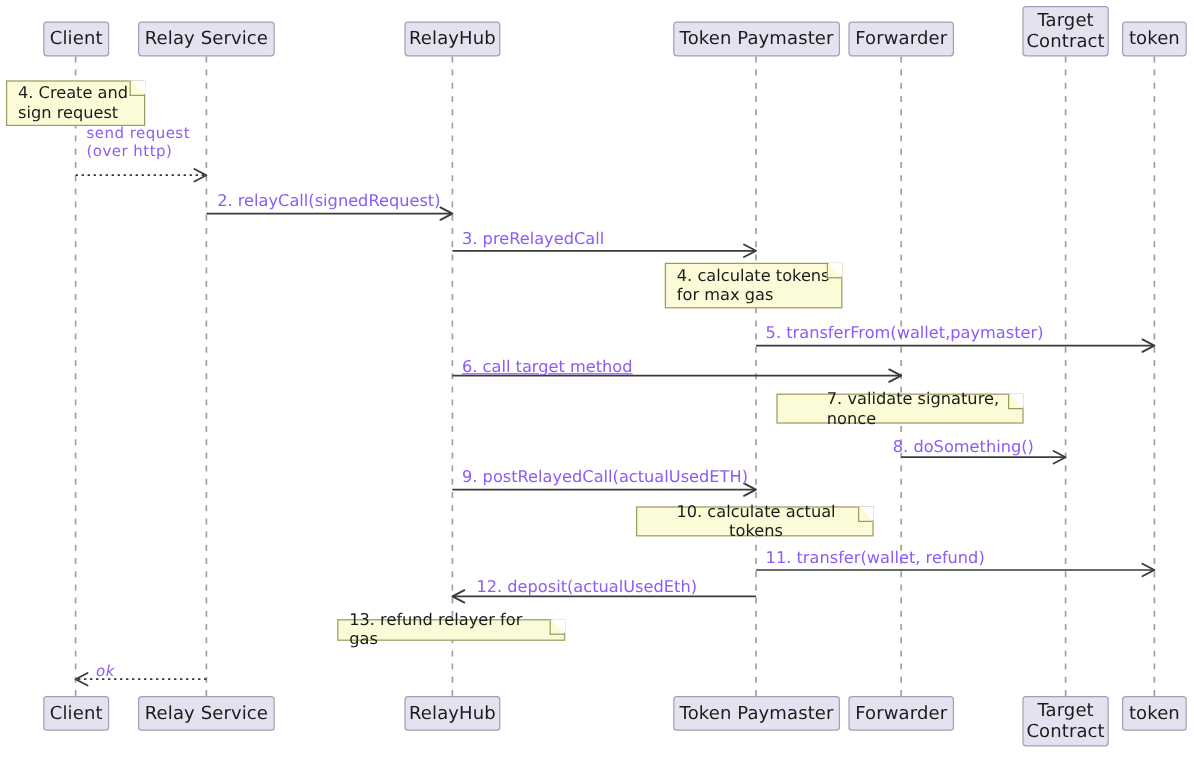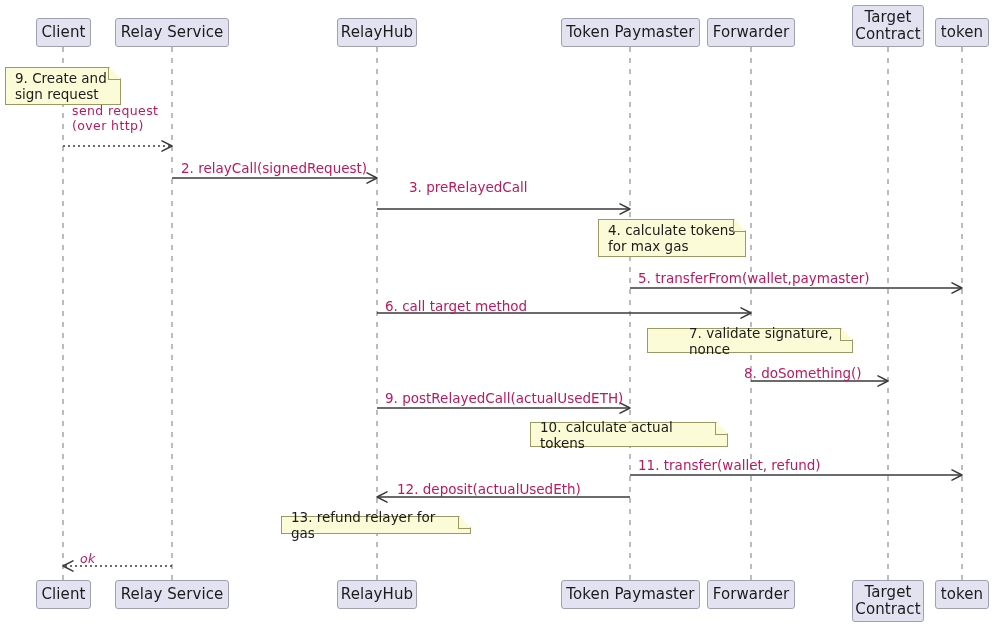--- a/index.html
+++ b/index.html
@@ -78,21 +78,21 @@
     top: -1px;
     right: -1px;
     width: 0;
     height: 0;
     border-left: 12px solid transparent;
     border-top: 12px solid #ffffff;
   }
 
   .msg-label {
     position: absolute;
-    color: #be185d;
+    color: #8b5cf6;
     font-size: 13.5px;
     line-height: 15px;
     white-space: pre-line;
   }
   .msg-label.small { font-size: 12.5px; letter-spacing: 0.4px; }
 </style>
 </head>
 <body>
 
 <div id="diagram">
@@ -144,34 +144,34 @@
       <g>
         <line x1="172" y1="566" x2="64" y2="566" stroke="#3A3A3A" stroke-width="1.4" stroke-dasharray="2,3"></line>
         <polyline points="73,560.8 63,566 73,571.2" fill="none" stroke="#3A3A3A" stroke-width="1.5" stroke-linecap="round" stroke-linejoin="round"></polyline>
       </g>
     </svg>
 
   <div id="overlay">
       <div class="msg-label small" style="left: 72px; top: 103px;">send request
 (over http)</div>
       <div class="msg-label" style="left: 181px; top: 161px;">2. relayCall(signedRequest)</div>
-      <div class="msg-label" style="left: 385px; top: 180px; margin-left: 24px;">3. preRelayedCall</div>
+      <div class="msg-label" style="left: 385px; top: 192px;">3. preRelayedCall</div>
       <div class="msg-label" style="left: 638px; top: 271px;">5. transferFrom(wallet,paymaster)</div>
-      <div class="msg-label" style="left: 385px; top: 299px;">6. call target method</div>
+      <div class="msg-label" style="left: 385px; top: 299px; text-decoration: underline;">6. call target method</div>
       <div class="msg-label" style="left: 744px; top: 366px;">8. doSomething()</div>
       <div class="msg-label" style="left: 385px; top: 391px;">9. postRelayedCall(actualUsedETH)</div>
       <div class="msg-label" style="left: 638px; top: 458px;">11. transfer(wallet, refund)</div>
       <div class="msg-label" style="left: 397px; top: 482px;">12. deposit(actualUsedEth)</div>
       <div class="msg-label small" style="left: 80px; top: 551px; font-style: italic;">ok</div>
-      <div class="note-box" style="left: 5px; top: 67px; width: 116px; height: 38px;"><span class="note-text">9. Create and
+      <div class="note-box" style="left: 5px; top: 67px; width: 116px; height: 38px;"><span class="note-text">4. Create and
    sign request</span><span class="note-fold"></span></div>
-      <div class="note-box" style="left: 554px; top: 219px; width: 148px; height: 38px; margin-left: 44px;"><span class="note-text">4. calculate tokens
+      <div class="note-box" style="left: 554px; top: 219px; width: 148px; height: 38px;"><span class="note-text">4. calculate tokens
     for max gas</span><span class="note-fold"></span></div>
       <div class="note-box" style="left: 647px; top: 328px; width: 206px; height: 25px; padding-left: 32px;"><span class="note-text">7. validate signature, nonce</span><span class="note-fold"></span></div>
-      <div class="note-box" style="left: 530px; top: 422px; width: 198px; height: 25px;"><span class="note-text">10. calculate actual tokens</span><span class="note-fold"></span></div>
+      <div class="note-box" style="left: 530px; top: 422px; width: 198px; height: 25px; text-align: center;"><span class="note-text">10. calculate actual tokens</span><span class="note-fold"></span></div>
       <div class="note-box" style="left: 281px; top: 516px; width: 190px; height: 18px;"><span class="note-text">13. refund relayer for gas</span><span class="note-fold"></span></div>
       <div class="participant-box" style="left: 36px; top: 18px; width: 55px; height: 29px;"><span>Client</span></div>
       <div class="participant-box" style="left: 36px; top: 580px; width: 55px; height: 29px;"><span>Client</span></div>
       <div class="participant-box" style="left: 115px; top: 18px; width: 114px; height: 29px;"><span>Relay Service</span></div>
       <div class="participant-box" style="left: 115px; top: 580px; width: 114px; height: 29px;"><span>Relay Service</span></div>
       <div class="participant-box" style="left: 337px; top: 18px; width: 80px; height: 29px;"><span>RelayHub</span></div>
       <div class="participant-box" style="left: 337px; top: 580px; width: 80px; height: 29px;"><span>RelayHub</span></div>
       <div class="participant-box" style="left: 561px; top: 18px; width: 139px; height: 29px;"><span>Token Paymaster</span></div>
       <div class="participant-box" style="left: 561px; top: 580px; width: 139px; height: 29px;"><span>Token Paymaster</span></div>
       <div class="participant-box" style="left: 707px; top: 18px; width: 88px; height: 29px;"><span>Forwarder</span></div>

